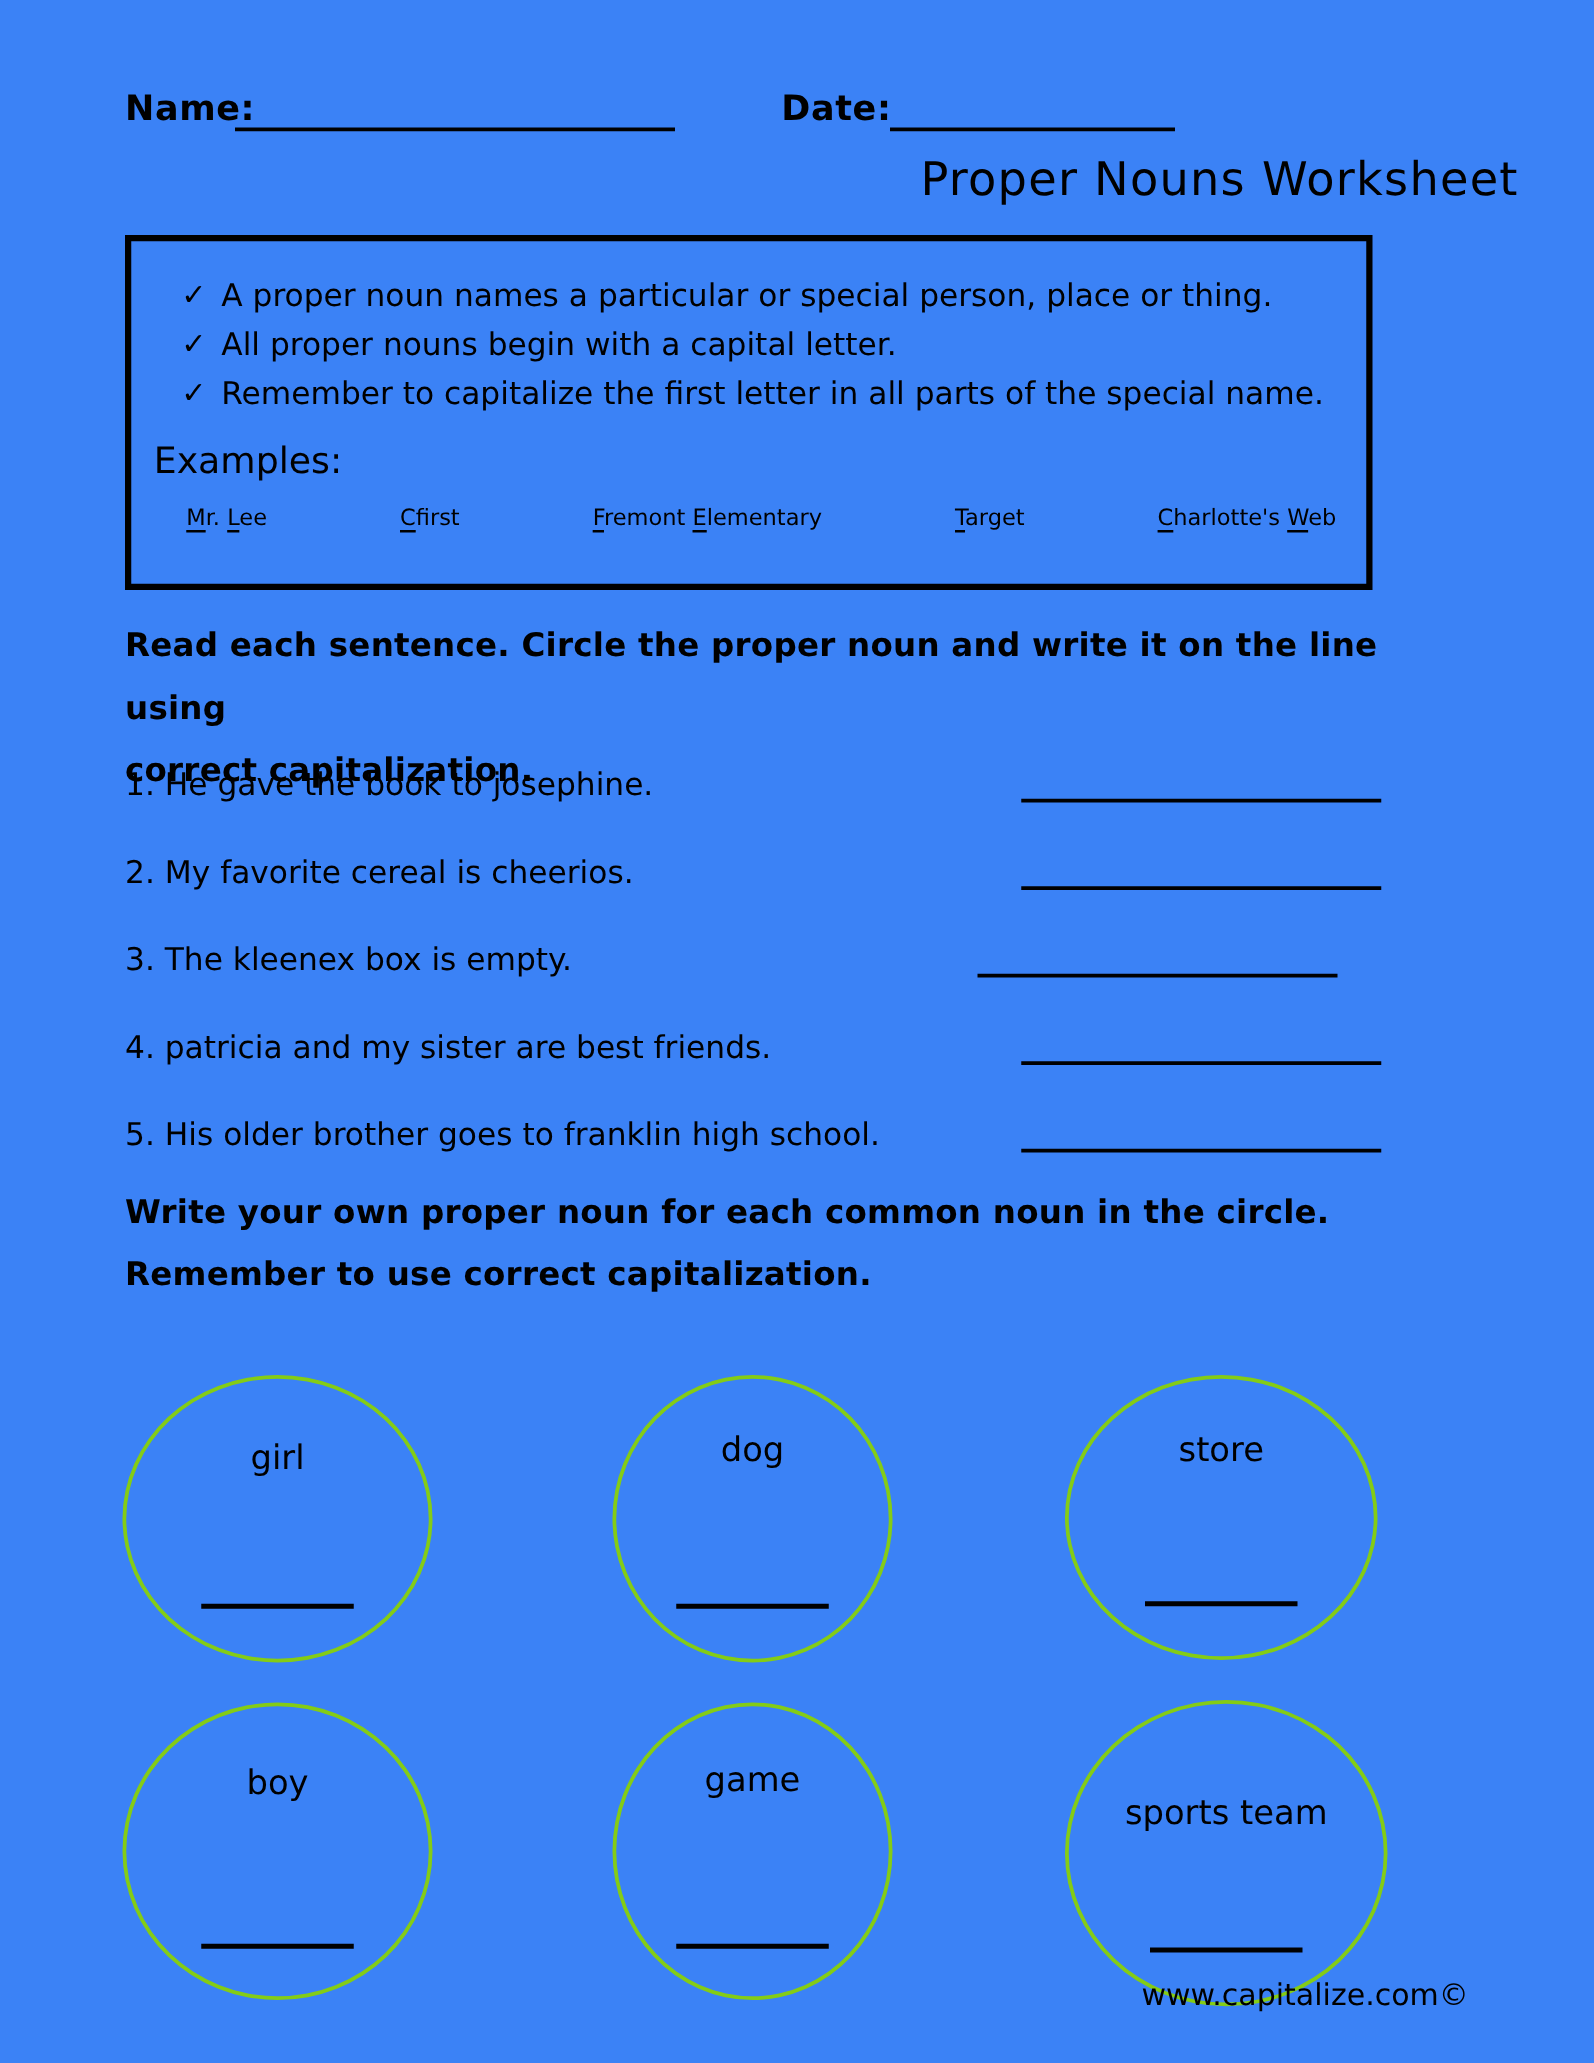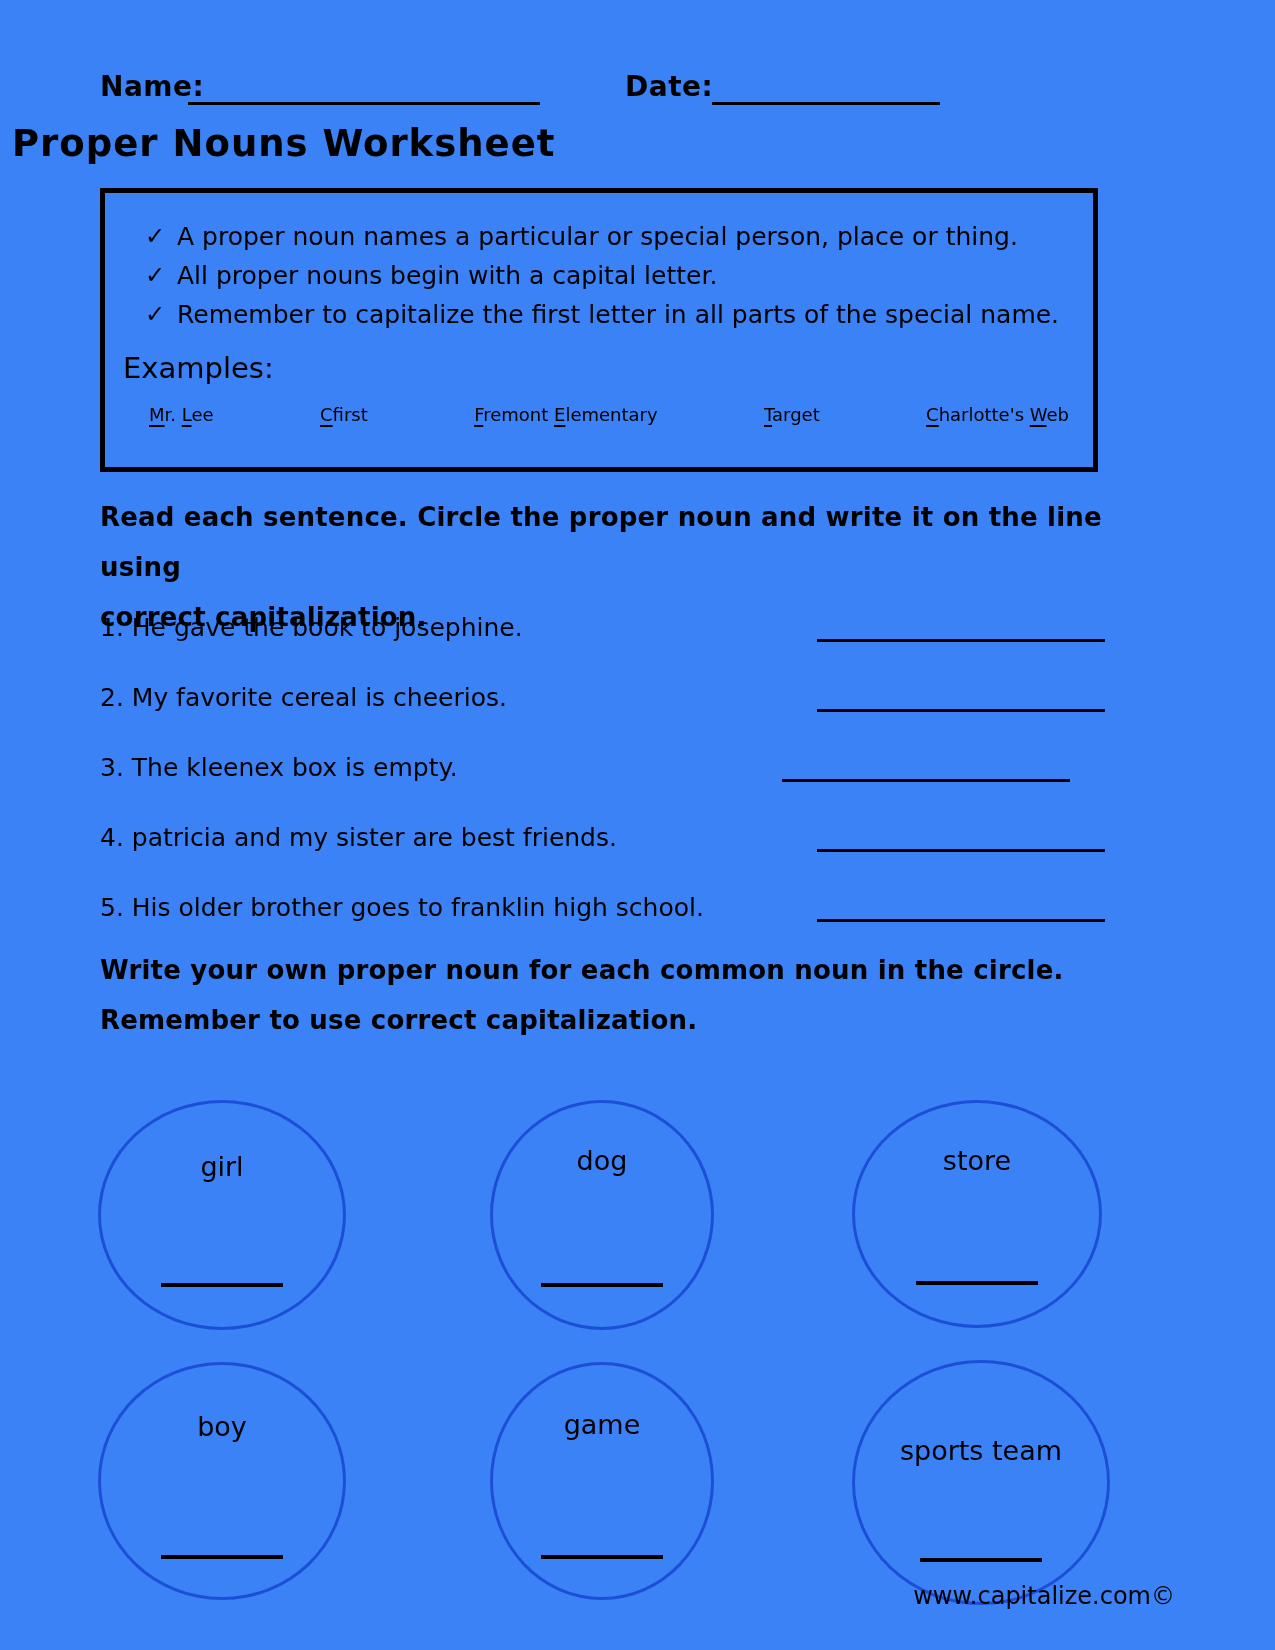--- a/index.html
+++ b/index.html
@@ -4,22 +4,22 @@
 <style>
   html,body { margin:0; padding:0; background:#fff; }
   .page {
     position:relative; width:1275px; height:1650px; background:#3b82f6;
     font-family:"DejaVu Sans", sans-serif; color:#000; overflow:hidden;
   }
   
   .hdr-label { position:absolute; font-size:28px; font-weight:700; letter-spacing:.5px; }
   .fill-line { position:absolute; border-bottom:3px solid #000; }
   .page-title {
-    position:absolute; top:122px; left:0; width:1215px; text-align:left;
-    font-size:37px; font-weight:700; letter-spacing:1px;margin-left:12px;
+    position:absolute; top:122px; left:0; width:1215px; text-align:right;
+    font-size:37px; font-weight:400; letter-spacing:1px;
   }
   
   .rules-box {
     position:absolute; left:100px; top:188px; width:998px; height:284px;
     border:5px solid #000; box-sizing:border-box; padding:24px 18px 8px 18px;
   }
   .bullet { position:relative; margin-left:22px; padding-left:32px; font-size:25px; line-height:39px; width:910px; }
   .check { position:absolute; left:0; top:0; font-size:24px; }
   .examples-label { font-size:29px; line-height:40px; margin-top:14px; }
   .examples-row {
@@ -28,21 +28,21 @@
   }
   .example { white-space:nowrap; }
   .cap { text-decoration:underline; text-decoration-thickness:2px; text-underline-offset:4px; }
   
   .instr { position:absolute; left:100px; width:1085px; font-size:26px; font-weight:700; line-height:50px; letter-spacing:.2px; }
   
   .sentence-row { position:absolute; left:100px; width:1005px; height:46px; }
   .sentence-text { position:absolute; left:0; bottom:6px; font-size:25px; white-space:nowrap; }
   .answer-line { position:absolute; right:0; bottom:6px; width:288px; border-bottom:3px solid #000; }
   
-  .noun-circle { position:absolute; border:3px solid #1d4ed8; border-radius:50%; box-sizing:border-box; }
+  .noun-circle { position:absolute; border:3px solid #84cc16; border-radius:50%; box-sizing:border-box; }
   .circle-label { position:absolute; left:0; width:100%; text-align:center; font-size:27px; }
   .circle-line { position:absolute; left:50%; transform:translateX(-50%); width:122px; border-bottom:4px solid #000; }
   
   .footer-credit { position:absolute; top:1582px; right:100px; font-size:24px; }
 </style>
 </head>
 <body>
 
 <div class="page">
 

